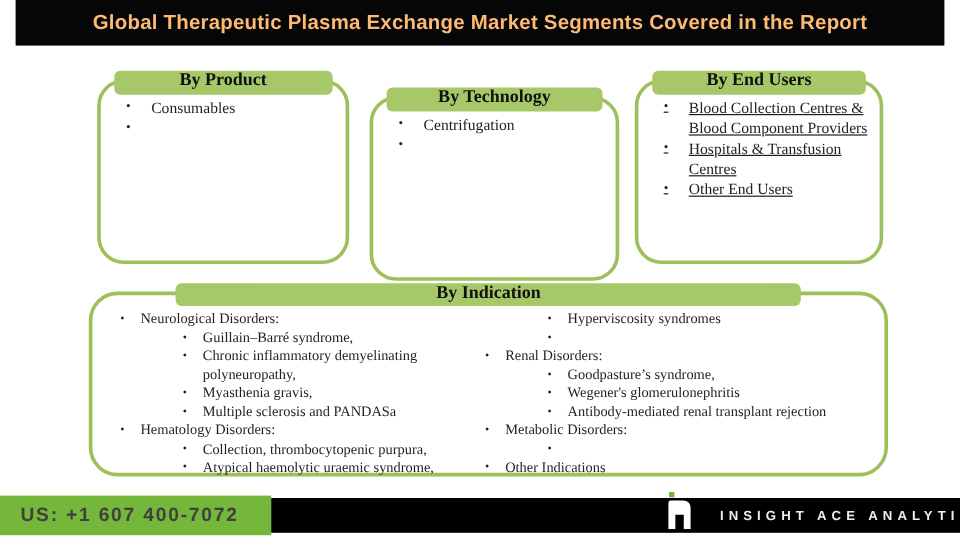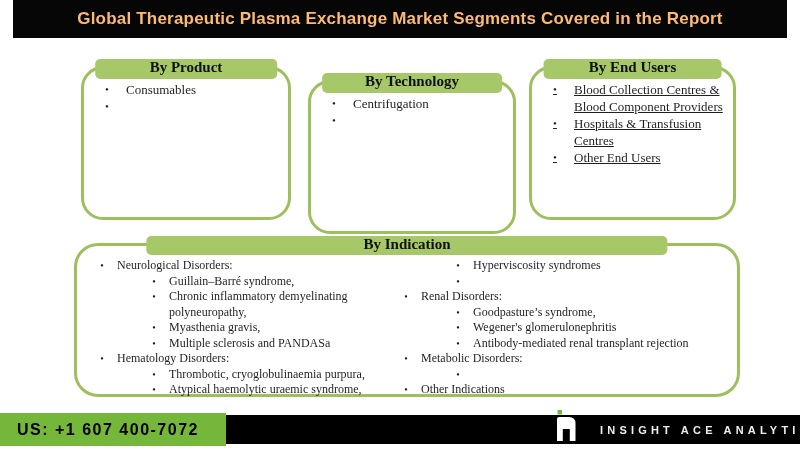--- a/index.html
+++ b/index.html
@@ -63,21 +63,21 @@
   .ind-cols .row .bullet{flex:0 0 30px;font-size:10px;}
   .ind-cols .row.lvl1{margin-left:52px;}
   
   .footer-green{
     position:absolute;left:0;top:413px;width:226px;height:33px;
     background:var(--footer_green);
     display:flex;align-items:center;padding-left:17px;
   }
   .footer-green span{
     font-family:"Liberation Sans",sans-serif;font-weight:bold;
-    font-size:16px;letter-spacing:1.5px;color:#000000;white-space:nowrap;
+    font-size:16px;letter-spacing:1.5px;color:#404040;white-space:nowrap;
   }
   .footer-black{
     position:absolute;left:226px;top:415px;width:574px;height:29px;
     background:#000000;
   }
   .logo{position:absolute;left:556px;top:410px;width:21px;height:31px;}
   .brand{
     position:absolute;left:600px;top:415px;height:29px;
     display:flex;align-items:center;
   }
@@ -172,21 +172,21 @@
         <div class="row lvl1">
           <span class="bullet">•</span>
           <span class="txt">Multiple sclerosis and PANDASa</span>
         </div>
         <div class="row lvl0">
           <span class="bullet">•</span>
           <span class="txt">Hematology Disorders:</span>
         </div>
         <div class="row lvl1">
           <span class="bullet">•</span>
-          <span class="txt">Thrombotic, cryoglobulinaemia purpura,</span>
+          <span class="txt">Collection, thrombocytopenic purpura,</span>
         </div>
         <div class="row lvl1">
           <span class="bullet">•</span>
           <span class="txt">Atypical haemolytic uraemic syndrome,</span>
         </div>
       </div>
     <div class="col-right">
 
     <div class="row lvl1">
           <span class="bullet">•</span>

